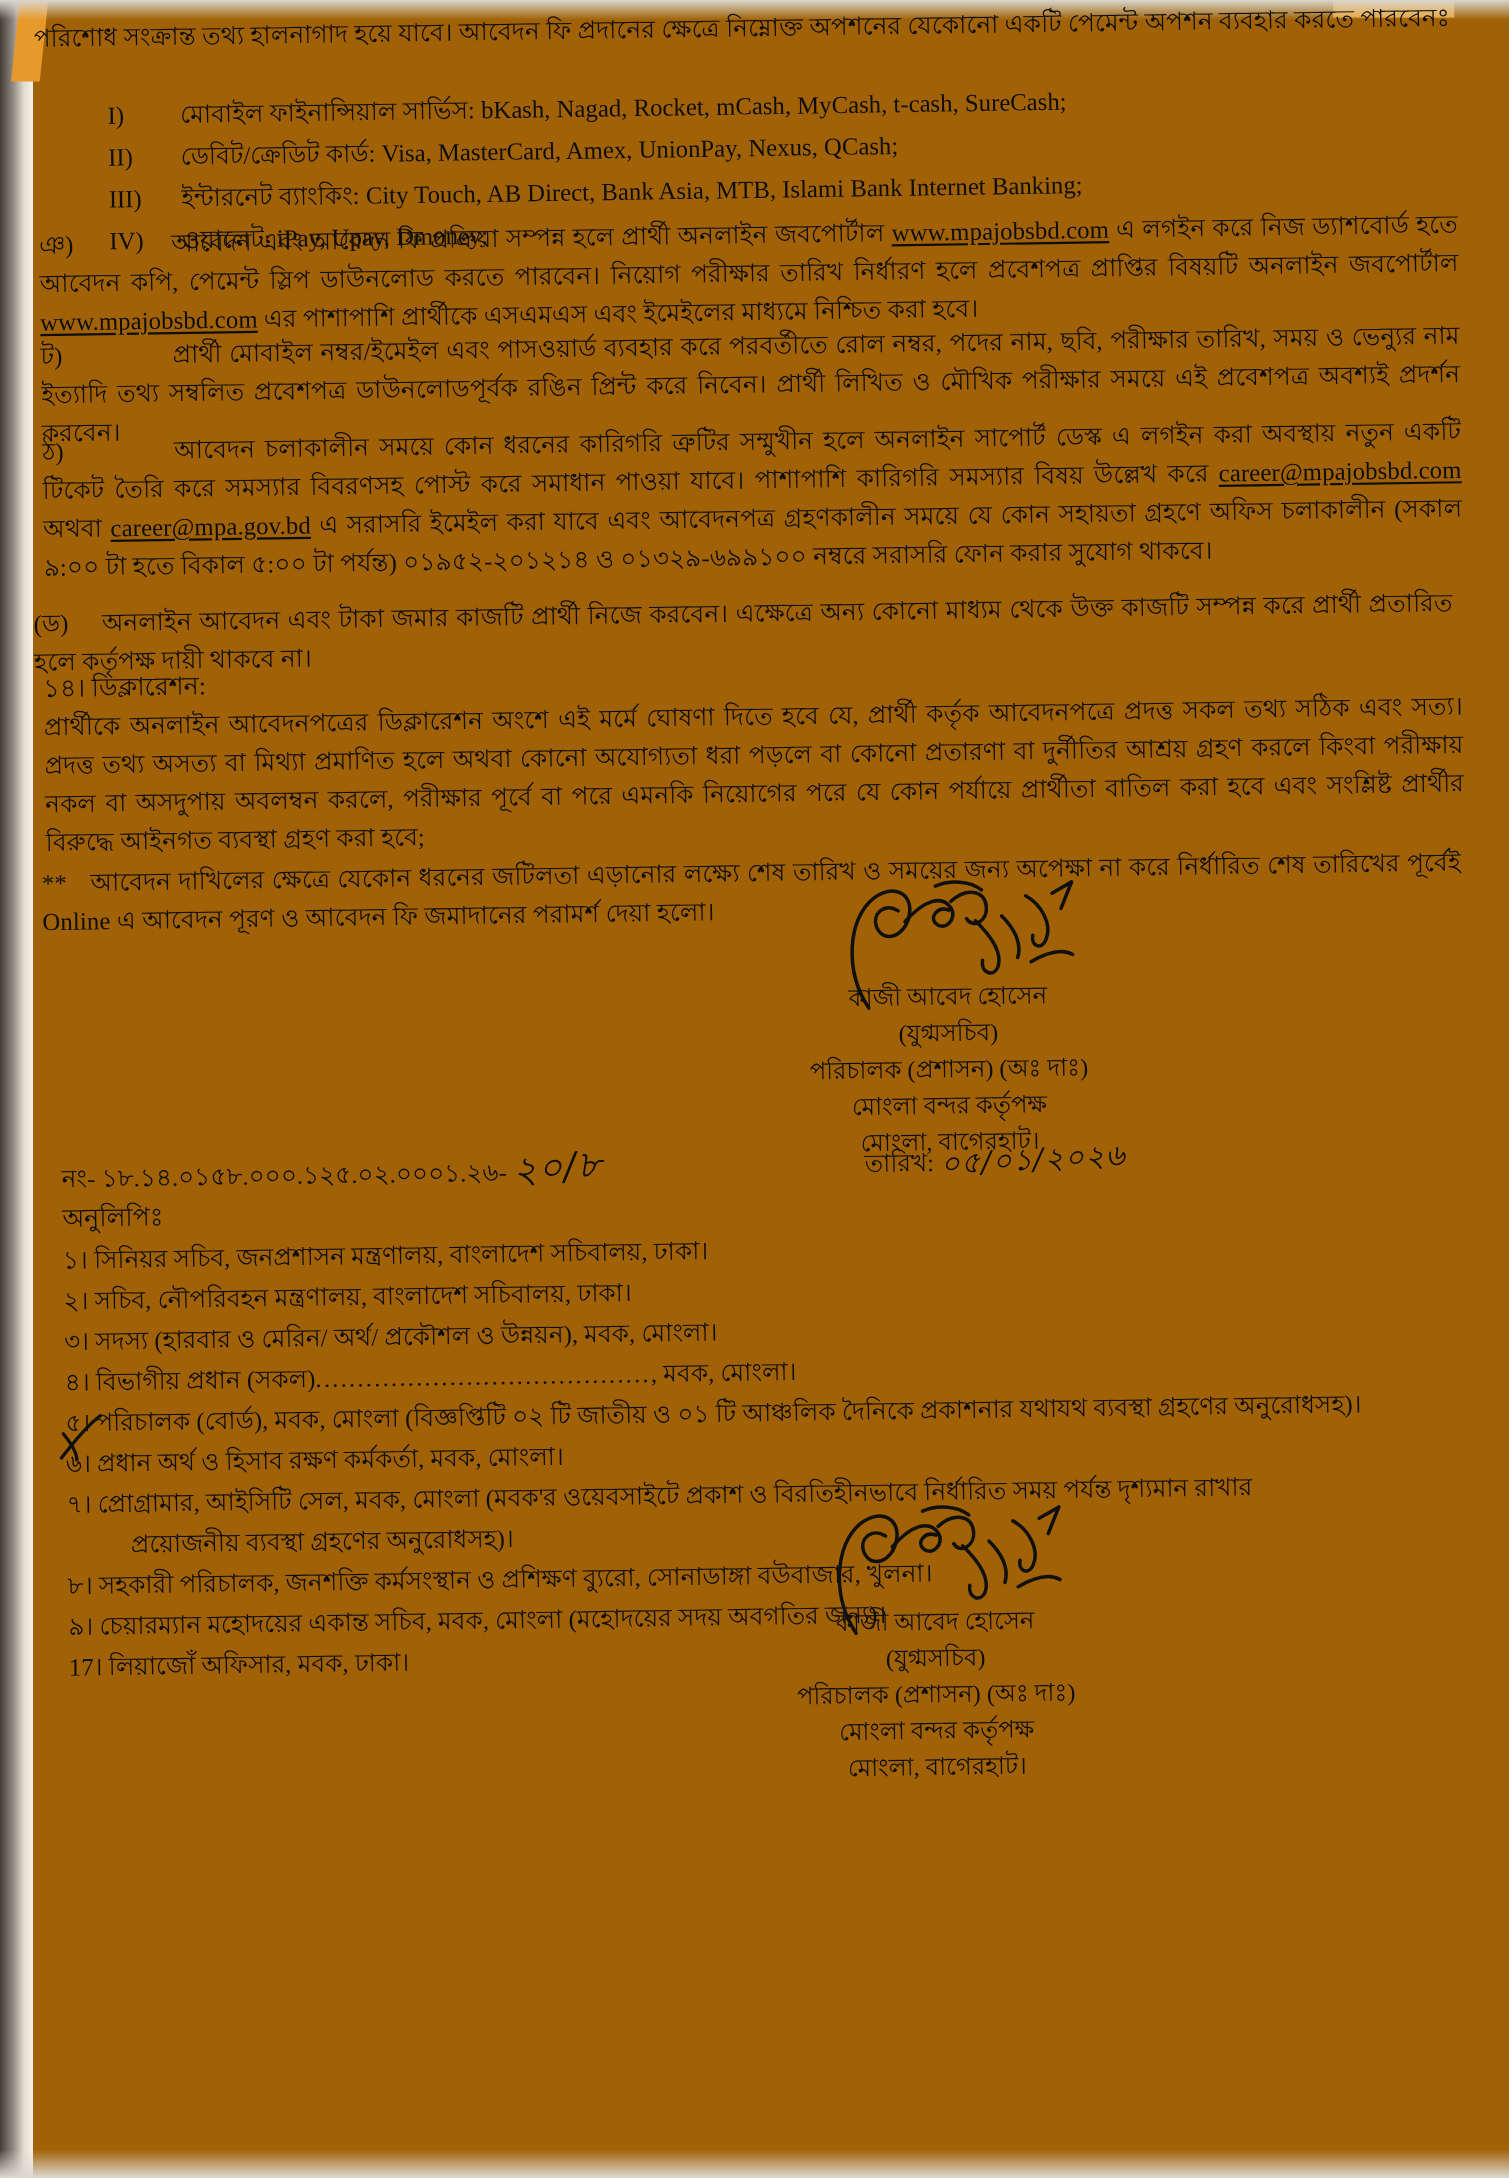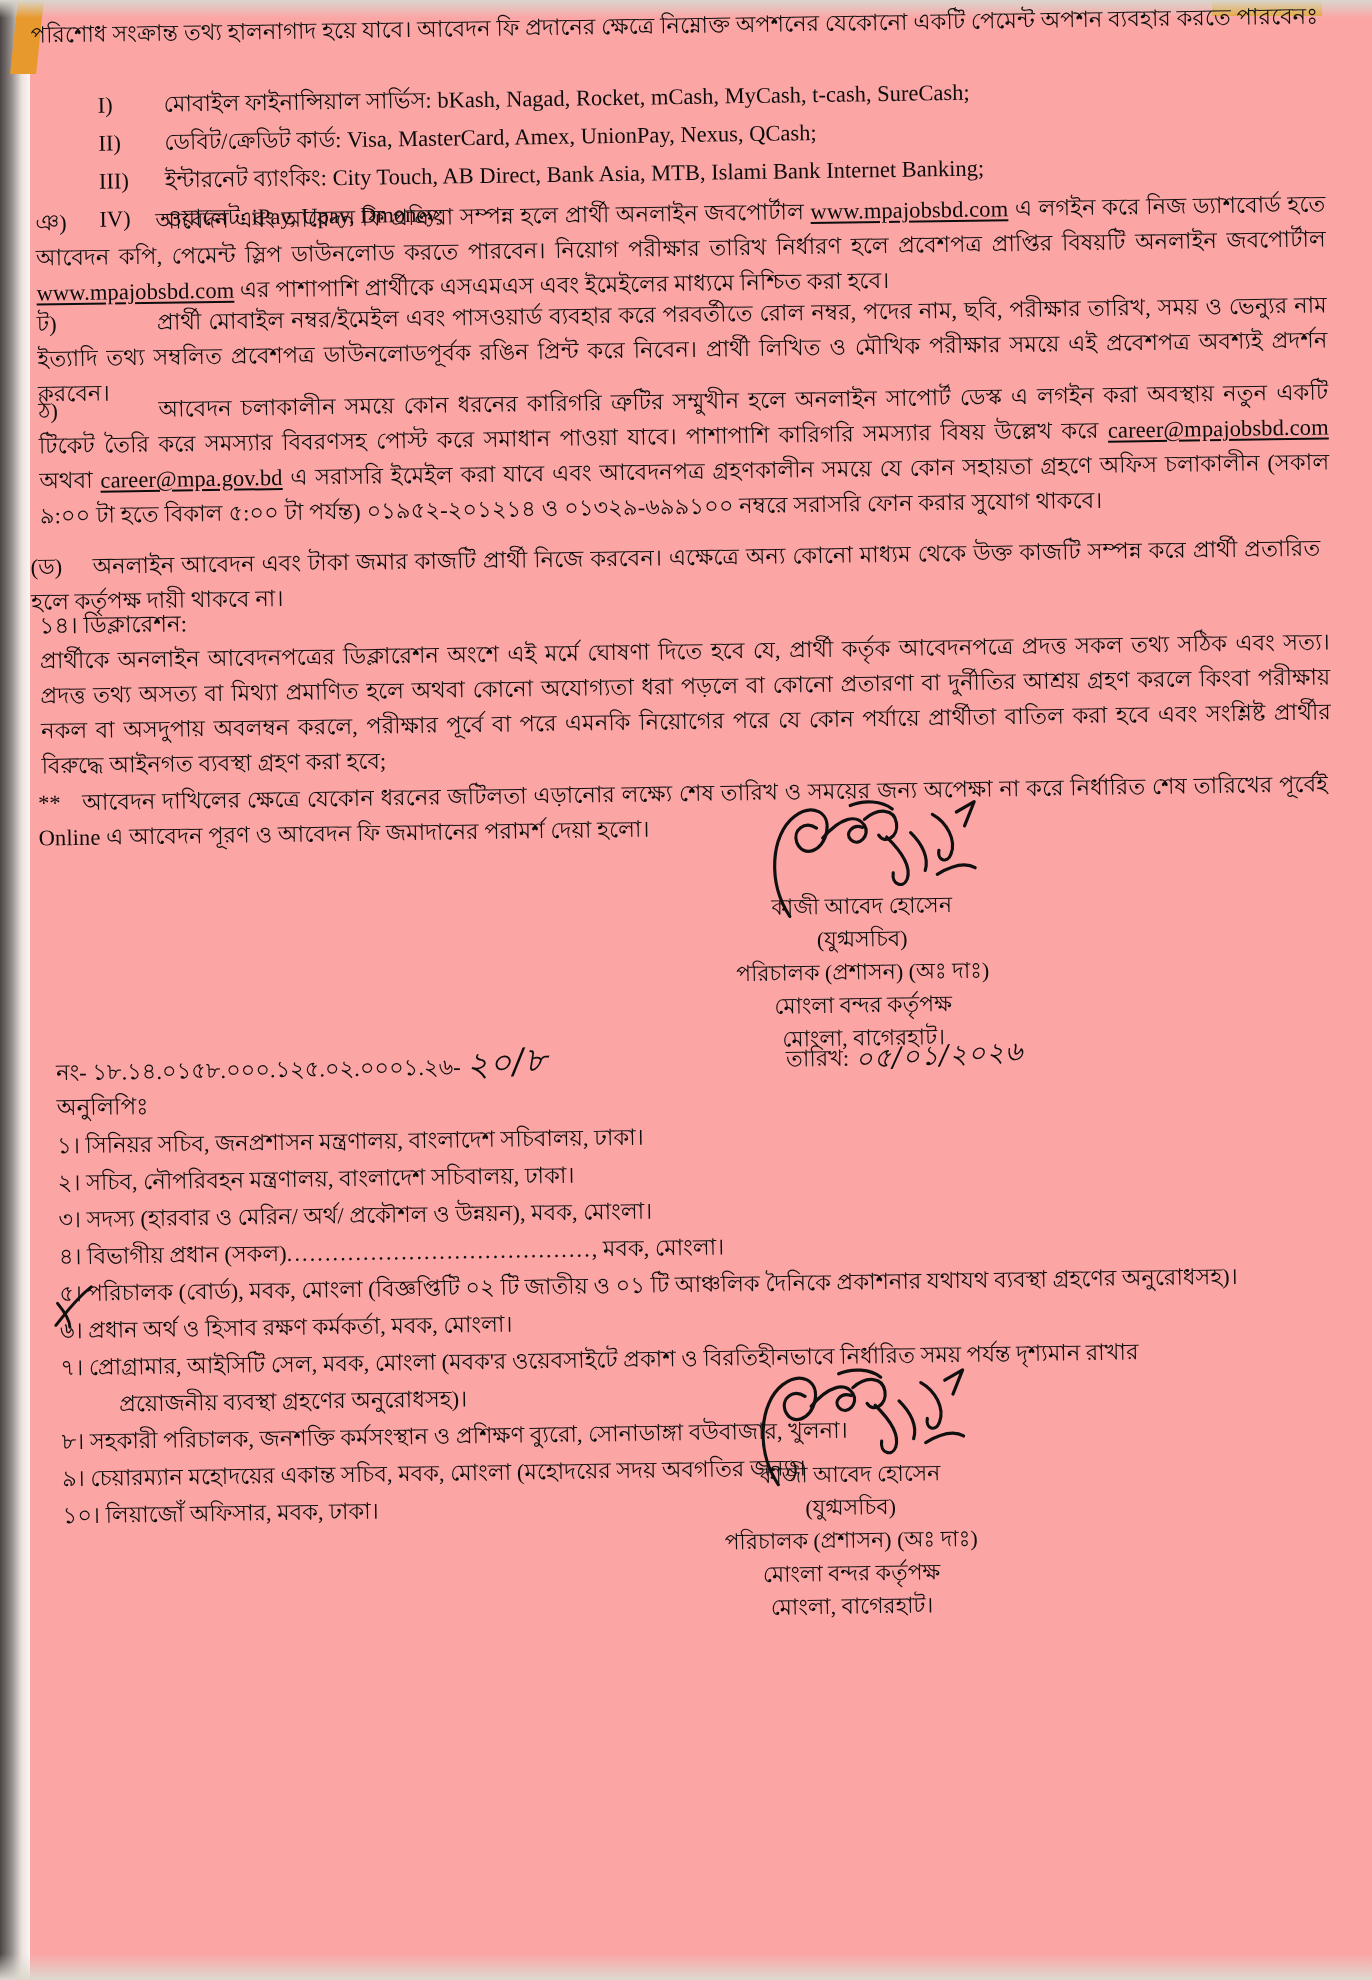--- a/index.html
+++ b/index.html
@@ -4,21 +4,21 @@
 <style>
   html, body {
     margin: 0;
     padding: 0;
     background: #888;
   }
   .page {
     position: relative;
     width: 1372px;
     height: 1980px;
-    background: #fca5a5;
+    background: #a16207;
     overflow: hidden;
     font-family: "Liberation Serif", "DejaVu Serif", serif;
     color: #0d0d0d;
   }
   
   .scan-left-edge {
     position: absolute;
     left: 0; top: 0;
     width: 30px; height: 1980px;
     background: linear-gradient(90deg,#3b3b3b 0%, #8a8a88 38%, #e8e6e0 72%, #fdfdfb 100%);
@@ -266,21 +266,21 @@
         <span>৮।</span>
         <span>সহকারী পরিচালক, জনশক্তি কর্মসংস্থান ও প্রশিক্ষণ ব্যুরো, সোনাডাঙ্গা বউবাজার, খুলনা।</span>
       </div>
 
       <div class="copy-row">
         <span>৯।</span>
         <span>চেয়ারম্যান মহোদয়ের একান্ত সচিব, মবক, মোংলা (মহোদয়ের সদয় অবগতির জন্য)।</span>
       </div>
 
       <div class="copy-row">
-        <span>১০।</span>
+        <span>17।</span>
         <span>লিয়াজোঁ অফিসার, মবক, ঢাকা।</span>
       </div>
     </div>
 
     <svg class="sig-svg" style="left:44px; top:1274px;" width="46" height="46" viewBox="0 0 46 46">
       <path d="M4 42 C14 30 24 16 40 4" fill="none" stroke="#101010" stroke-width="3" stroke-linecap="round"></path>
       <path d="M6 20 C14 30 18 38 18 44" fill="none" stroke="#101010" stroke-width="3" stroke-linecap="round"></path>
     </svg>
 
     <svg class="sig-svg" style="left:740px; top:1368px;" width="230" height="120" viewBox="0 0 230 120">

